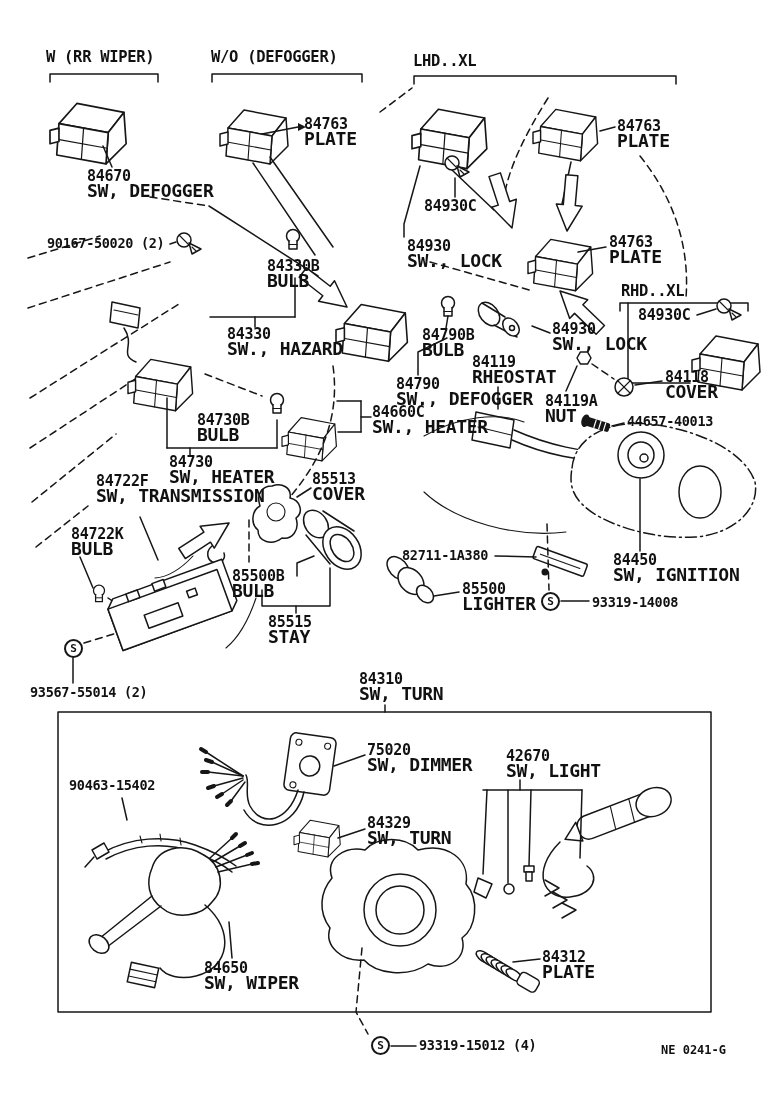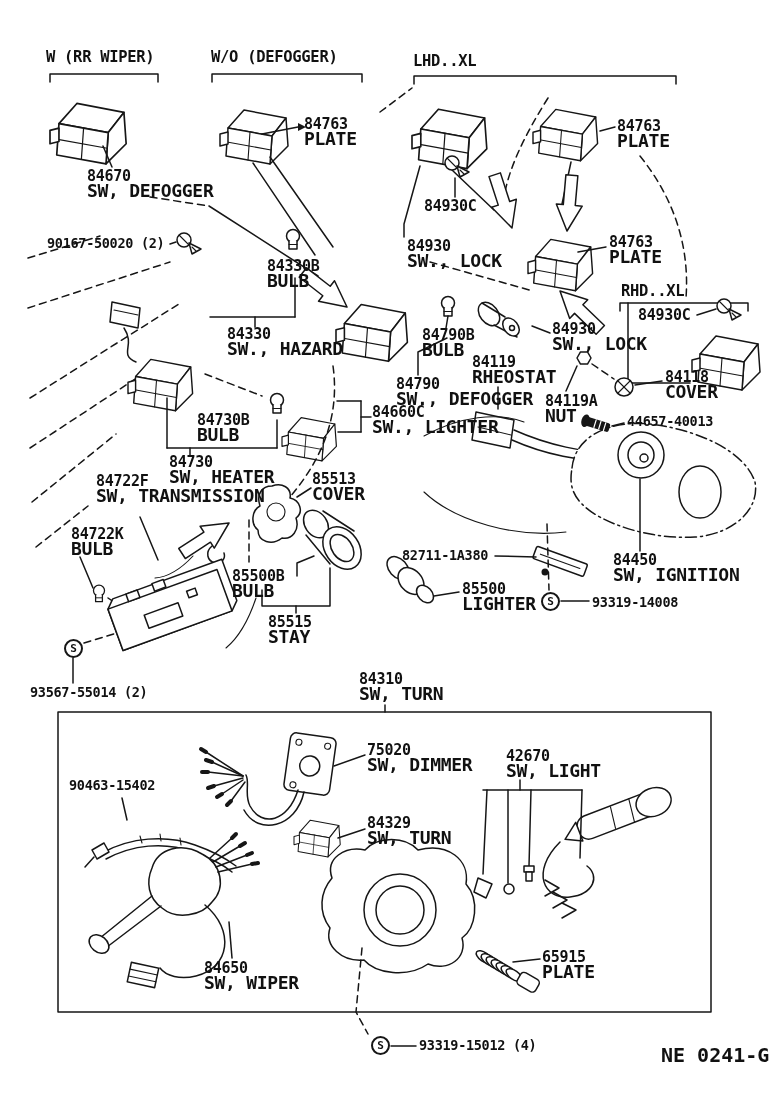--- a/index.html
+++ b/index.html
@@ -12,21 +12,21 @@
   svg .k{fill:#161616;stroke:none}
   svg .d{stroke-dasharray:7 5}
   svg .dd{stroke-dasharray:11 4 2 4}
   svg .t{stroke-width:1.1}
   svg .w4{stroke-width:4}
   .lbl{position:absolute;font-weight:bold;white-space:nowrap;z-index:2}
   .num{display:block;font-size:15px;line-height:15px;letter-spacing:-0.3px}
   .nm{display:block;font-size:18px;line-height:13px;letter-spacing:-0.3px}
   .long .num{font-size:13.5px;line-height:14px}
   .hdr .num{font-size:15.5px}
-  .code{font-size:20px}
+  .code{font-size:12px}
   .scircle{position:absolute;width:15px;height:15px;border:2px solid #161616;border-radius:50%;
            font-size:11px;font-weight:bold;line-height:15px;text-align:center;z-index:2;background:#fff}
 </style>
 </head>
 <body>
 
 <div class="page">
 
 <svg width="776" height="1108" viewBox="0 0 776 1108">
   <defs>
@@ -430,21 +430,21 @@
   <div class="lbl" style="left:472px;top:355px">
       <span class="num">84119</span>
       <span class="nm">RHEOSTAT</span>
     </div>
   <div class="lbl" style="left:396px;top:377px">
       <span class="num">84790</span>
       <span class="nm">SW., DEFOGGER</span>
     </div>
   <div class="lbl" style="left:372px;top:405px">
       <span class="num">84660C</span>
-      <span class="nm">SW., LIGHTER</span>
+      <span class="nm">SW., HEATER</span>
     </div>
   <div class="lbl" style="left:665px;top:370px">
       <span class="num">84118</span>
       <span class="nm">COVER</span>
     </div>
   <div class="lbl" style="left:545px;top:394px">
       <span class="num">84119A</span>
       <span class="nm">NUT</span>
     </div>
   <div class="lbl long" style="left:627px;top:414px">
@@ -512,21 +512,21 @@
     </div>
   <div class="lbl" style="left:506px;top:749px">
       <span class="num">42670</span>
       <span class="nm">SW, LIGHT</span>
     </div>
   <div class="lbl" style="left:204px;top:961px">
       <span class="num">84650</span>
       <span class="nm">SW, WIPER</span>
     </div>
   <div class="lbl" style="left:542px;top:950px">
-      <span class="num">65915</span>
+      <span class="num">84312</span>
       <span class="nm">PLATE</span>
     </div>
   <div class="lbl long" style="left:419px;top:1038px">
       <span class="num">93319-15012 (4)</span>
     </div>
 
   <div class="scircle" style="left:64px;top:639px"><span>S</span></div>
   <div class="scircle" style="left:541px;top:592px"><span>S</span></div>
   <div class="scircle" style="left:371px;top:1036px"><span>S</span></div>
 

